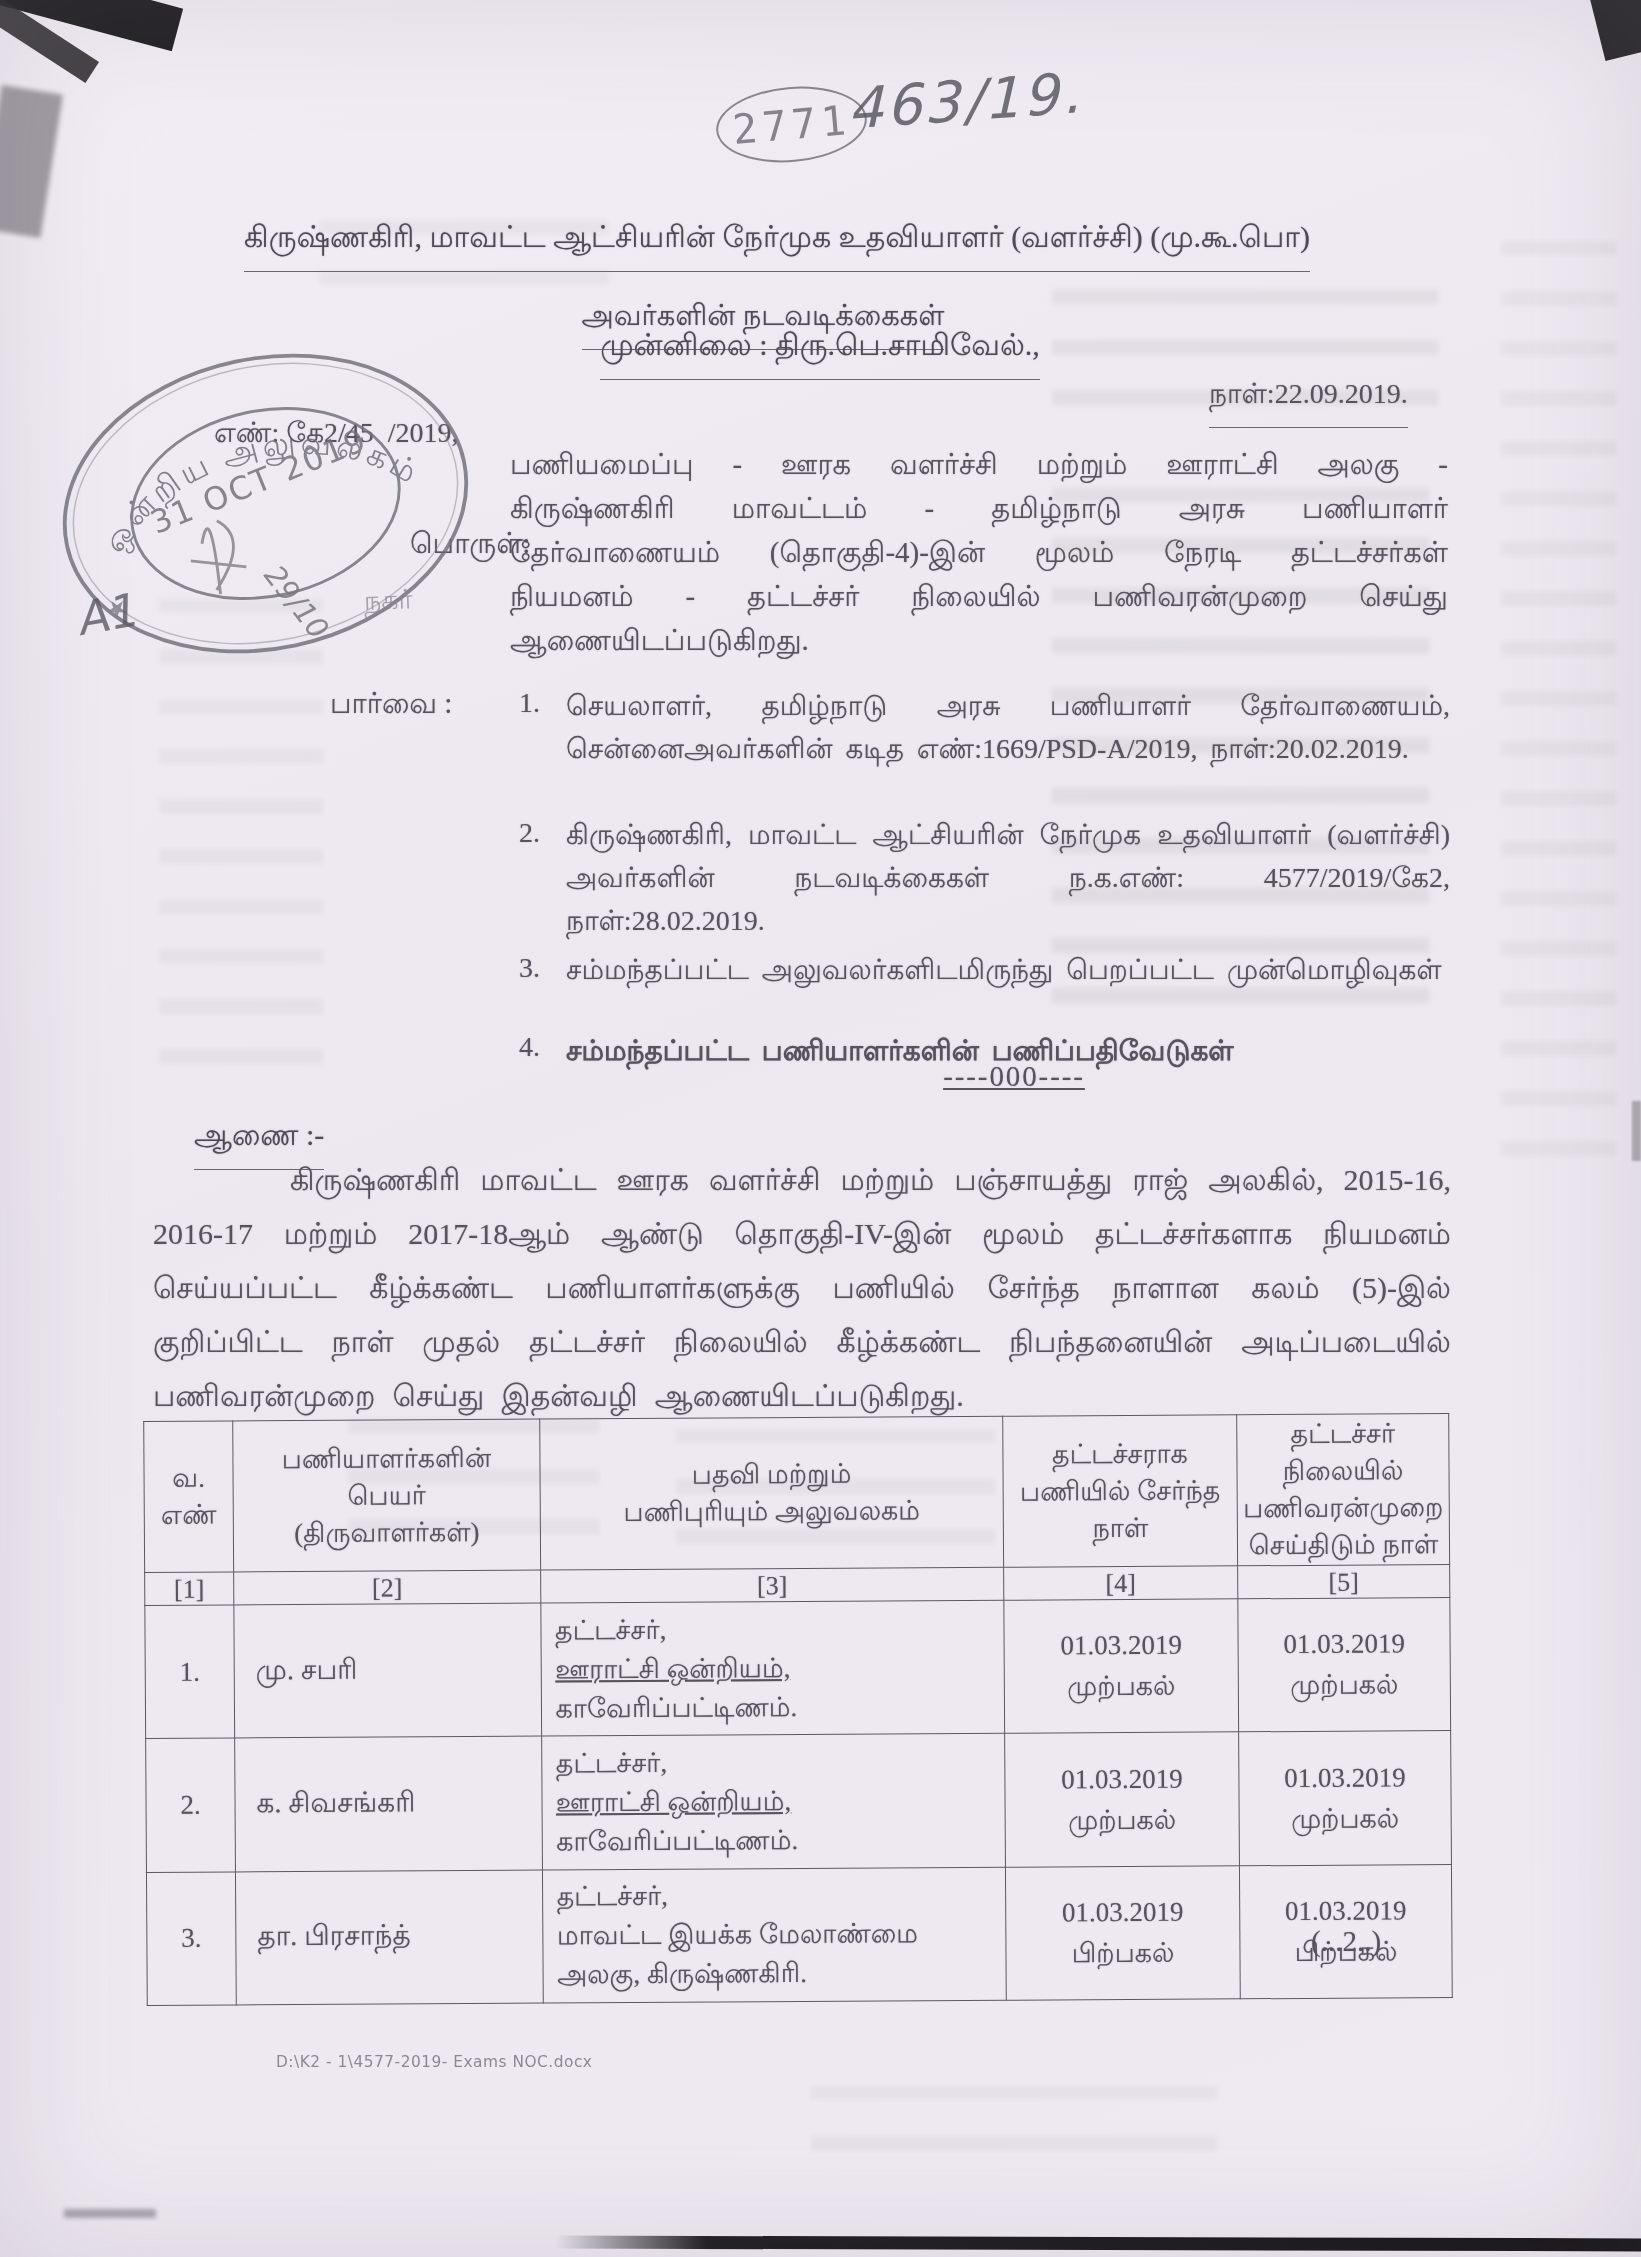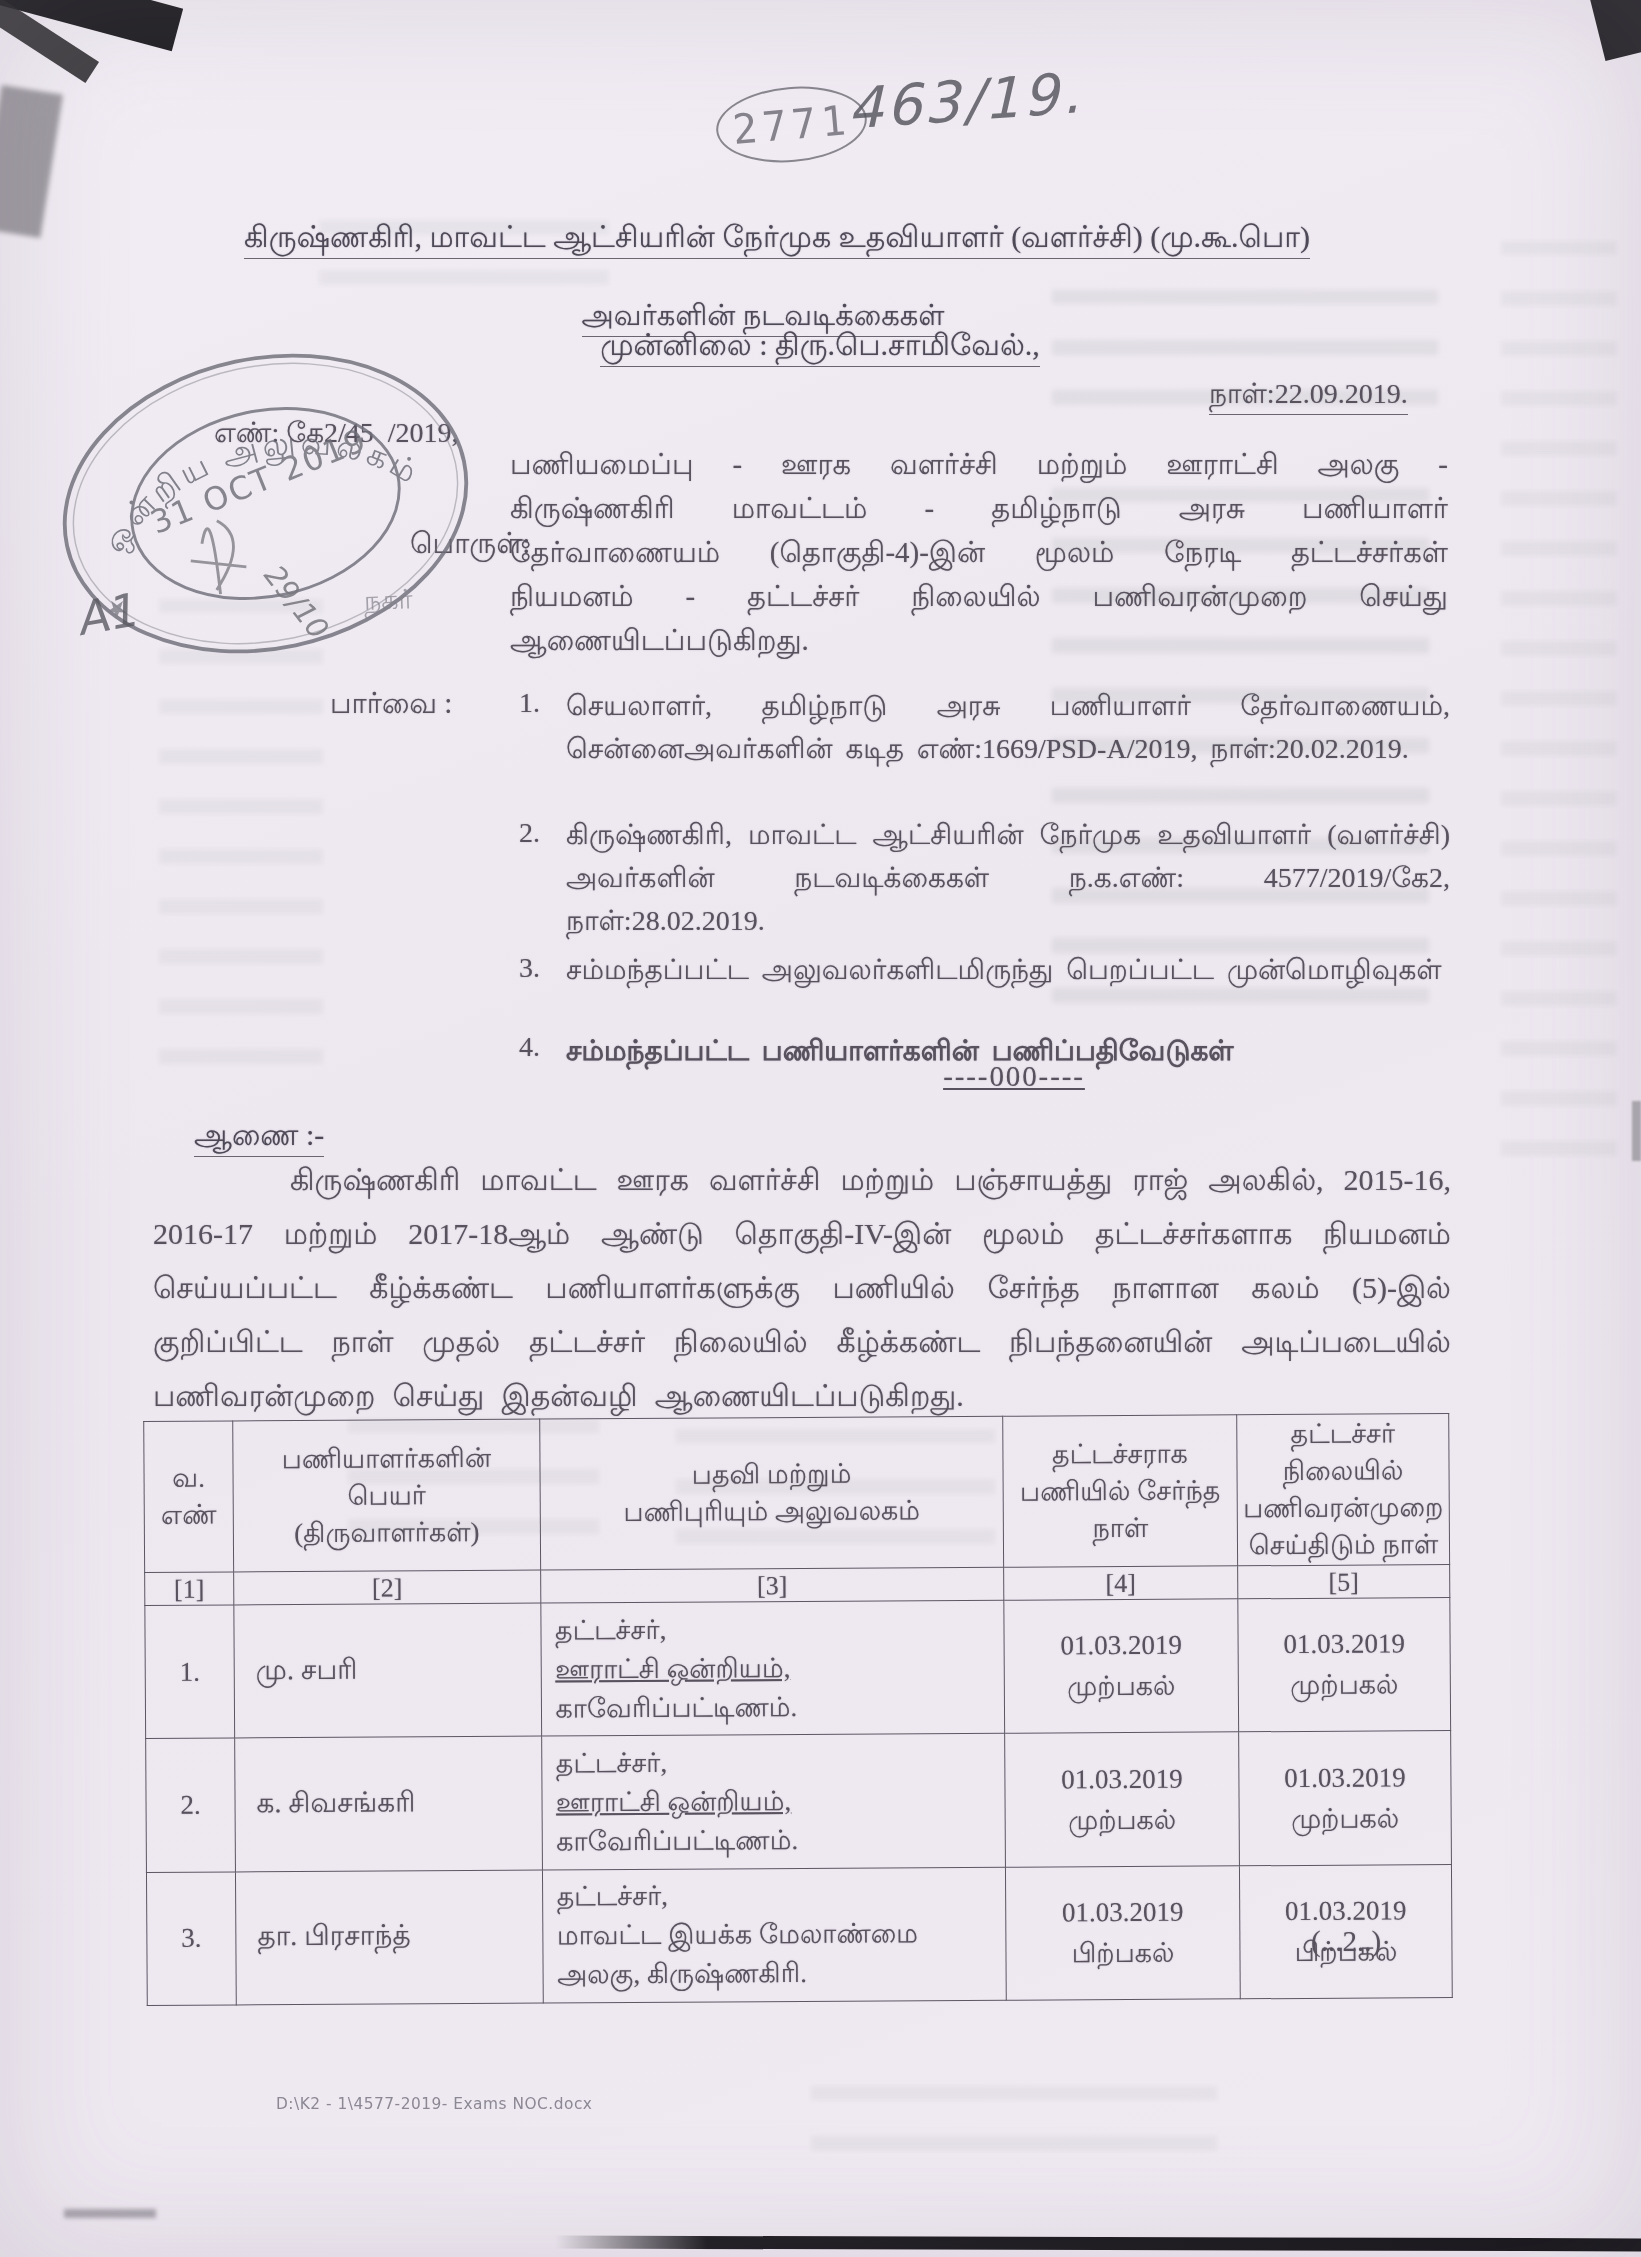--- a/index.html
+++ b/index.html
@@ -6,21 +6,21 @@
   .page{
     position:relative;width:1641px;height:2257px;overflow:hidden;
     background:linear-gradient(160deg,#f2edf5 0%,#ede7f0 45%,#efe9f2 100%);
     font-family:"Liberation Serif", serif;color:#57525e;
   }
   .page::after{content:"";position:absolute;inset:0;pointer-events:none;
     box-shadow:inset 0 0 135px rgba(120,110,130,.18);}
   .abs{position:absolute;}
   .ink{color:#57525e;text-shadow:0 0 1.2px rgba(87,82,94,.5);}
   .ink-dark{color:#4e4957;text-shadow:0 0 1.3px rgba(78,73,87,.55);}
-  .u{border-bottom:1.9px solid #6a6570;padding-bottom:5px;}
+  .u{border-bottom:1.9px solid #6a6570;padding-bottom:18px;}
   .center{text-align:center;}
   .justify{text-align:justify;text-justify:inter-word;}
   .pre{white-space:pre-line;}
 
   
   .art{position:absolute;pointer-events:none;}
   .art-tl1{left:-27px;top:-19.3px;width:208px;height:44px;background:#232226;transform:rotate(15deg);}
   .art-tl2{left:-19.3px;top:27px;width:121px;height:25px;background:#2b2a2e;transform:rotate(33deg);opacity:.88;}
   .art-tl3{left:-9.7px;top:89px;width:62px;height:145px;background:#3a393e;transform:rotate(9deg);opacity:.45;filter:blur(2.9px);}
   .art-tr{right:-5.8px;top:-7.7px;width:50px;height:64px;background:#2a292d;transform:rotate(-14deg);}
@@ -50,21 +50,21 @@
   .subjlabel{left:410px;top:527px;font-size:29px;}
   .subjtext{left:510px;top:442px;width:938px;font-size:29px;line-height:44px;word-spacing:8.7px;}
   .parvai{left:330px;top:687px;font-size:29px;}
   .refnum{width:42px;font-size:28px;}
   .reftext{left:566px;width:884px;font-size:28px;line-height:43px;word-spacing:5.8px;}
   .separator{left:869px;top:1060px;width:290px;font-size:29px;letter-spacing:1.9px;text-decoration:underline;}
   .orderlabel{left:194px;top:1118px;font-size:30px;}
   .ordertext{left:153px;top:1153px;width:1298px;font-size:30px;line-height:54px;
     text-indent:137px;word-spacing:9.7px;}
   .continuation{left:1311px;top:1925px;font-size:29px;}
-  .footer{left:276px;top:2053px;font-size:15.4px;color:#8b8894;font-family:"DejaVu Sans",sans-serif;letter-spacing:0.5px;margin-top:42px;}
+  .footer{left:276px;top:2053px;font-size:15.4px;color:#8b8894;font-family:"DejaVu Sans",sans-serif;letter-spacing:0.5px;}
 
   
   .office-stamp{left:50px;top:346px;width:431px;height:315px;transform:rotate(-12deg);opacity:.82;}
 
   
   table.doc-table{position:absolute;left:145px;top:1421px;width:1305px;border-collapse:collapse;
     transform:rotate(-.35deg);transform-origin:left center;table-layout:fixed;}
   .doc-table td,.doc-table th{border:1.9px solid #5b5763;font-weight:normal;}
   .doc-table th{font-size:27px;line-height:37px;vertical-align:middle;text-align:center;}
   .doc-table tr.head{height:143px;}

